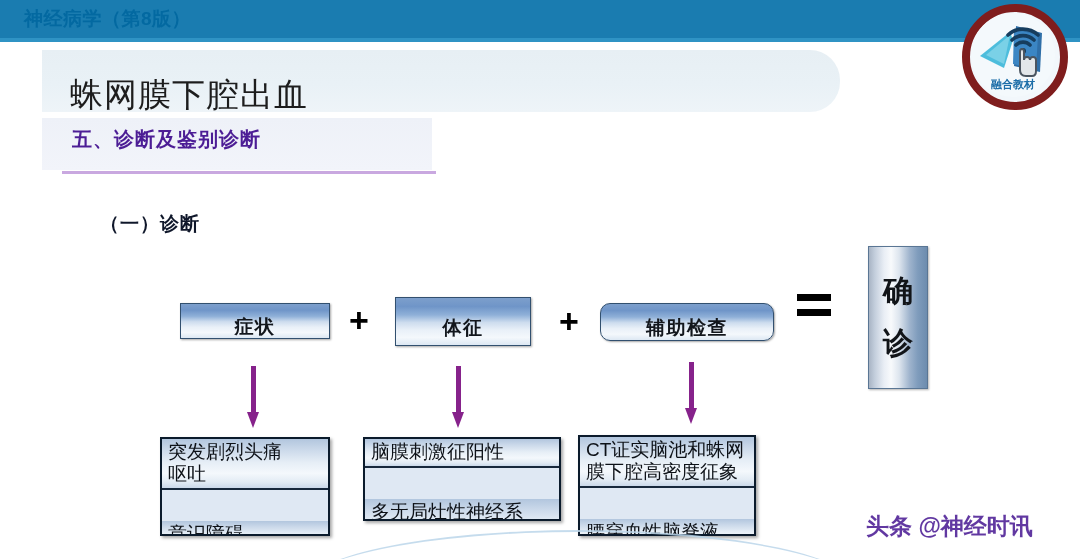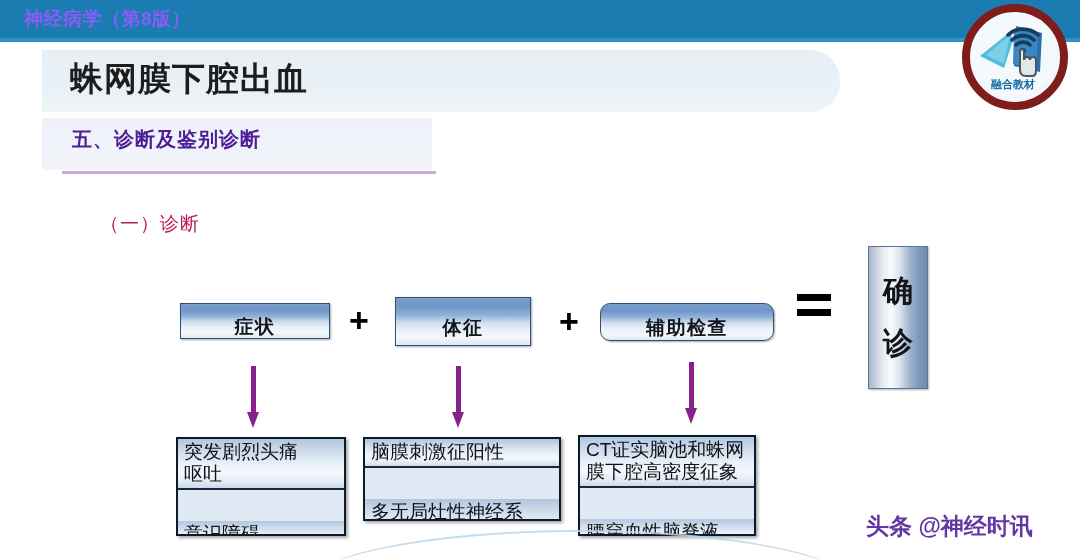--- a/index.html
+++ b/index.html
@@ -31,21 +31,21 @@
     left: 0; top: 38px;
     width: 1080px;
     height: 4px;
     background: #2f93c4;
   }
   .course-title {
     position: absolute;
     left: 24px; top: 6px;
     font-size: 19px;
     font-weight: bold;
-    color: #8b5cf6;
+    color: #0369a1;
     letter-spacing: 0.5px;
     white-space: nowrap;
   }
 
   
   .logo-badge {
     position: absolute;
     left: 962px; top: 4px;
     width: 90px; height: 90px;
     border-radius: 50%;
@@ -58,23 +58,23 @@
   
   .title-plate {
     position: absolute;
     left: 42px; top: 50px;
     width: 798px; height: 62px;
     background: linear-gradient(to bottom, #e7eff4 0%, #e9f1f6 55%, #eef4f8 100%);
     border-radius: 0 30px 30px 0;
   }
   .slide-title {
     position: absolute;
-    left: 70px; top: 57px;
+    left: 70px; top: 73px;
     font-size: 33px;
-    font-weight: bold;
+    font-weight: normal;
     color: #1d1d1d;
     letter-spacing: 1px;
     white-space: nowrap;
   }
 
   
   .section-plate {
     position: absolute;
     left: 42px; top: 118px;
     width: 390px; height: 52px;
@@ -94,22 +94,22 @@
     left: 62px; top: 171px;
     width: 374px; height: 3px;
     background: #c9a8e0;
   }
 
   
   .subsection {
     position: absolute;
     left: 100px; top: 211px;
     font-size: 19px;
-    font-weight: normal;
-    color: #be185d;
+    font-weight: bold;
+    color: #0f172a;
     letter-spacing: 1px;
     white-space: nowrap;
   }
 
   
   .gbox {
     position: absolute;
     background: linear-gradient(to bottom,
        #7d9fcc 0%, #6f95c8 18%, #8fb0d8 36%,
        #cddcee 52%, #e9f0f8 68%, #f4f8fc 84%, #dde8f3 100%);
@@ -221,21 +221,21 @@
   }
   .dcell:last-child { border-bottom: none; margin-top: 31px; }
   .dcell span {
     display: block;
     font-size: 19px;
     color: #0d1117;
     line-height: 1.16;
     white-space: nowrap;
   }
 
-  .dbox-1 { left:176px; top:437px; width:170px; height:99px; }
+  .dbox-1 { left:160px; top:437px; width:170px; height:99px; }
   .dbox-2 { left:363px; top:437px; width:198px; height:84px; }
   .dbox-3 { left:578px; top:435px; width:178px; height:101px; }
 
   
   .bottom-arc {
     position: absolute;
     left: 300px; top: 530px;
     width: 560px; height: 120px;
     border-top: 2px solid #bcd6ea;
     border-radius: 50% / 60px 60px 0 0;

